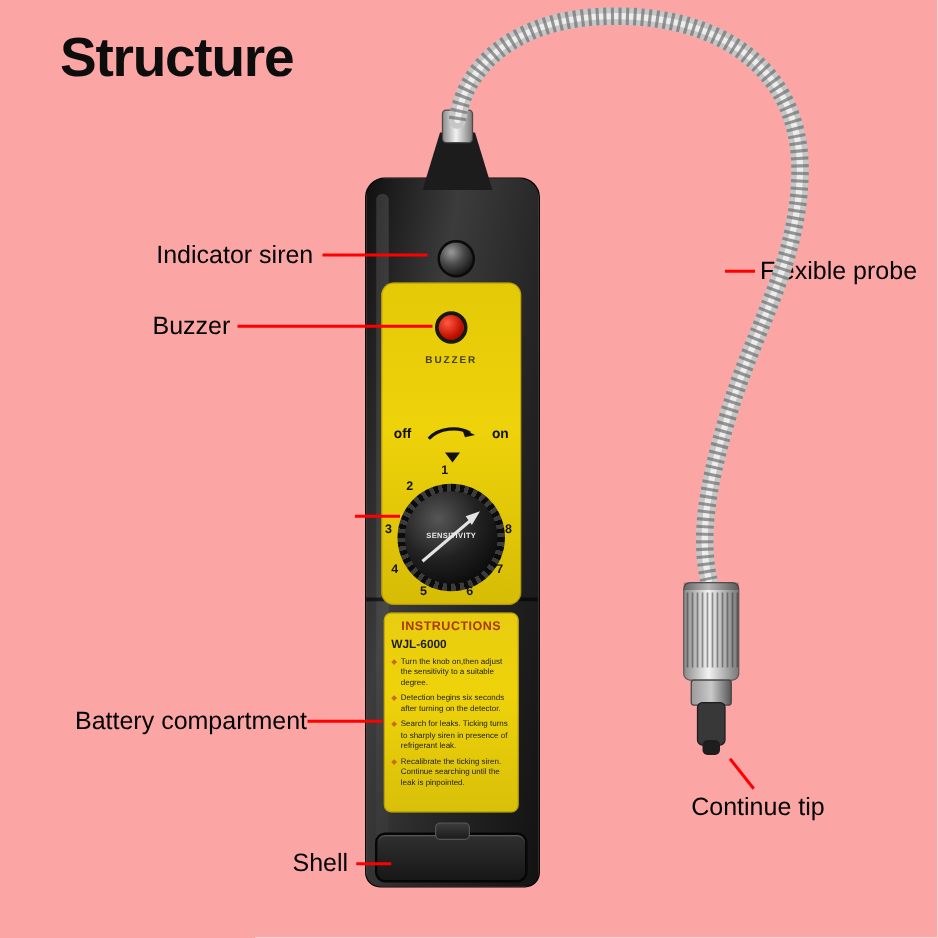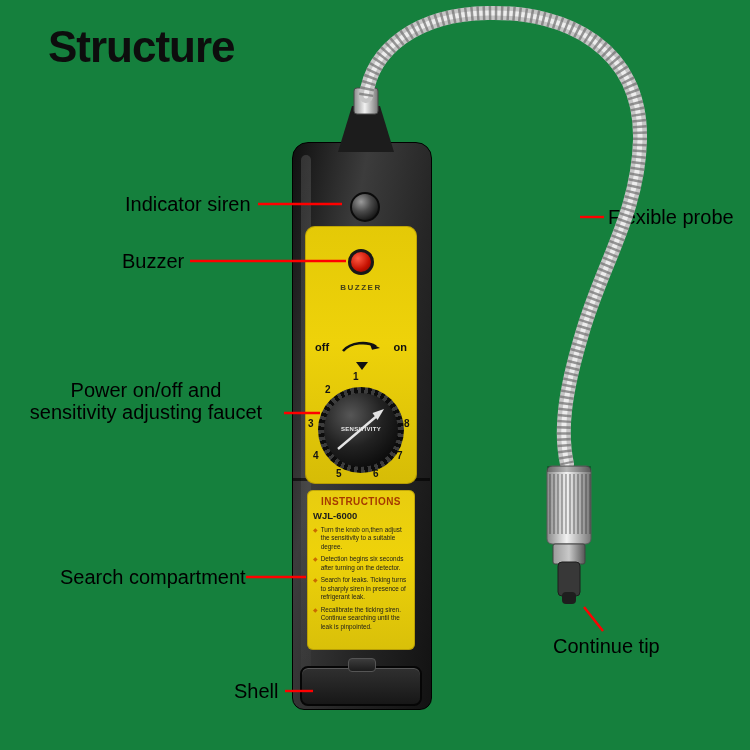--- a/index.html
+++ b/index.html
@@ -1,17 +1,17 @@
 <!DOCTYPE html>
 <html style="--pointer-line: #ff0000; --panel-yellow: #eed20a; --buzzer-red: #c41000; --sticker-heading: #a63a00; --sticker-bullet: #c96a00;"><head>
 <meta charset="utf-8">
 <style>
   html,body { margin:0; padding:0; background:#fff; }
   .canvas {
-    position:relative; width:750px; height:750px; background:#15803d;
+    position:relative; width:750px; height:750px; background:#fca5a5;
     font-family:"Liberation Sans", sans-serif; overflow:hidden;
   }
   .title {
     position:absolute; left:48px; top:22px;
     font-size:44px; font-weight:900; letter-spacing:-1px; color:#0d0d0d;
     font-family:"Liberation Sans", sans-serif;
   }
   .callout { position:absolute; font-size:20px; line-height:22px; color:#000; }
   .callout.center { text-align:center; }
 
@@ -205,22 +205,18 @@
       <line x1="284" y1="413" x2="320" y2="413"></line>
       <line x1="246" y1="577" x2="306" y2="577"></line>
       <line x1="285" y1="691" x2="313" y2="691"></line>
       <line x1="580" y1="217" x2="604" y2="217"></line>
       <line x1="584" y1="607" x2="603" y2="631"></line>
     </g>
   </svg>
 
   <div class="callout" style="left:125px; top:193px;">Indicator siren</div>
   <div class="callout" style="left:122px; top:250px;">Buzzer</div>
-  <div class="callout center" style="left:10px; top:379px; width:272px;">
-    <div>Power on/off and</div>
-    <div>sensitivity adjusting faucet</div>
-  </div>
-  <div class="callout" style="left:60px; top:566px;">Search compartment</div>
+  <div class="callout" style="left:60px; top:566px;">Battery compartment</div>
   <div class="callout" style="left:234px; top:680px;">Shell</div>
   <div class="callout" style="left:608px; top:206px;">Flexible probe</div>
   <div class="callout" style="left:553px; top:635px;">Continue tip</div>
 
 </div>
 
 </body></html>

